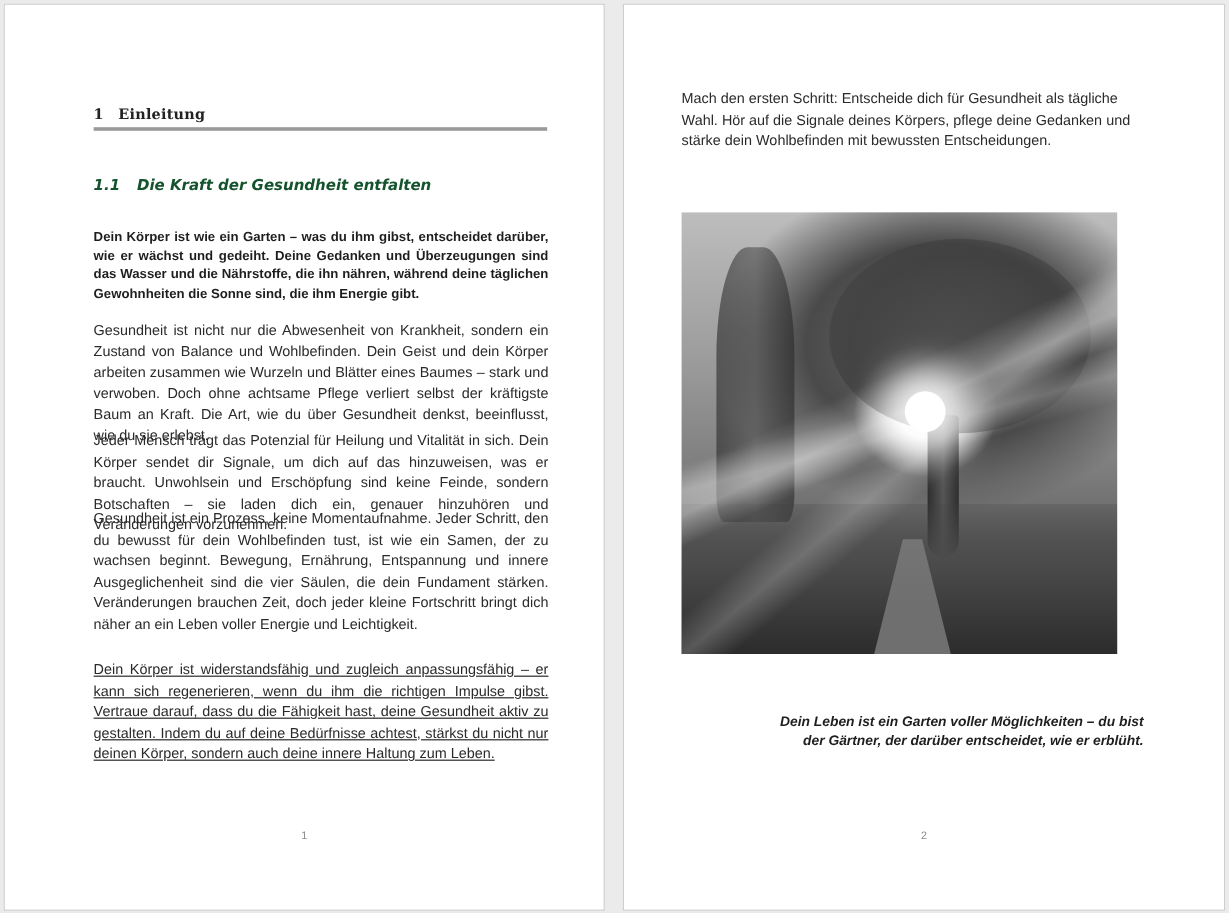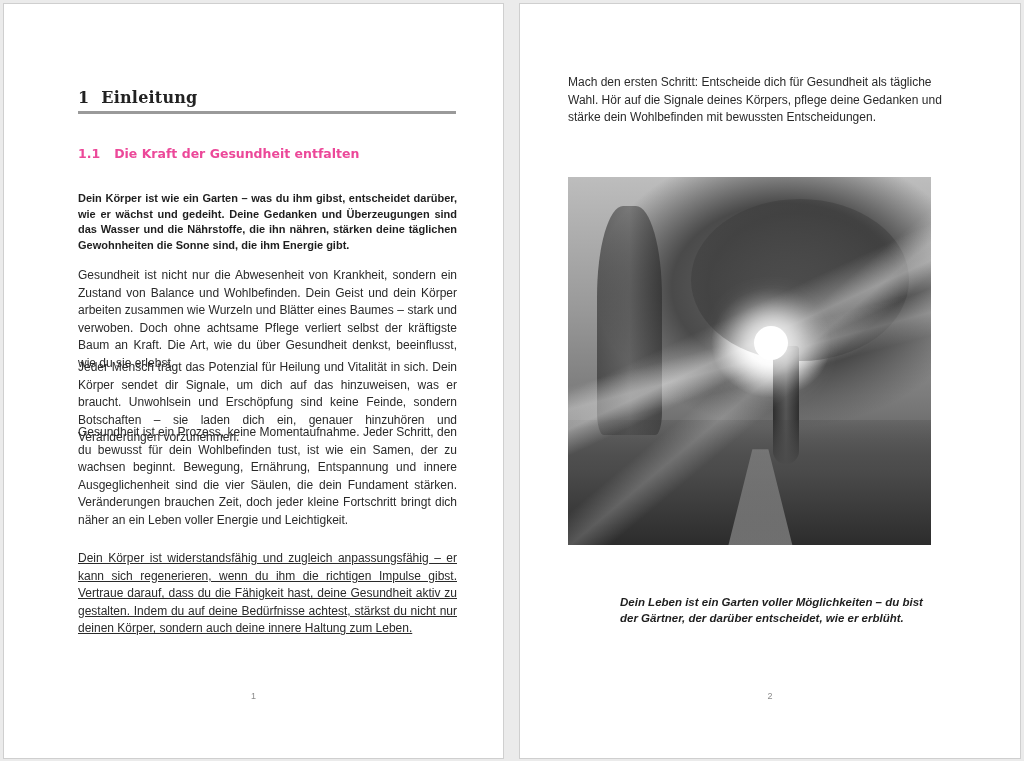--- a/index.html
+++ b/index.html
@@ -9,27 +9,27 @@
   }
   .page {
     position:absolute; top:3px; background:#fff; border:1px solid #cfcfcf;
     box-sizing:border-box;
   }
   #page1 { left:3px; width:501px; height:756px; }
   #page2 { left:519px; width:502px; height:756px; }
 
   .h1 {
     position:absolute; left:74px; top:84px; width:378px;
-    font-family:"DejaVu Serif", serif; font-weight:bold; font-size:16px; color:#222;
+    font-family:"DejaVu Serif", serif; font-weight:bold; font-size:12px; color:#222;
     padding-bottom:4px; border-bottom:3px solid #9a9a9a; letter-spacing:0.2px;
   }
   .h1 .num { margin-right:12px; }
   .h2 {
     position:absolute; left:74px; top:142px; width:378px;
-    font-family:"DejaVu Sans", sans-serif; font-weight:bold; font-size:12.5px; color:#ec4899;
+    font-family:"DejaVu Sans", sans-serif; font-weight:bold; font-size:12.5px; color:#14532d;font-style:italic;
   }
   .h2 .num { margin-right:14px; }
 
   .para {
     position:absolute; left:74px; width:379px; font-size:12px; line-height:17.6px;
     text-align:justify; hyphens:auto; color:#2a2a2a; margin:0;
   }
   .para.lead { font-weight:bold; font-size:11px; line-height:15.6px; color:#1e1e1e; }
   #p-lead { top:187px; }
   #p1 { top:263px; }
@@ -81,35 +81,35 @@
     position:absolute; left:42%; bottom:0; width:22%; height:26%;
     background:linear-gradient(180deg, rgba(170,170,170,0.4), rgba(140,140,140,0.7));
     clip-path: polygon(40% 0, 60% 0, 90% 100%, 10% 100%);
   }
   .figure .sun {
     position:absolute; left:56%; top:45%; width:34px; height:34px; margin:-17px 0 0 -17px;
     border-radius:50%; background:#fff; box-shadow:0 0 30px 18px rgba(255,255,255,0.85);
   }
 
   .caption {
-    position:absolute; right:80px; top:590px; width:320px; text-align:left;
+    position:absolute; right:67px; top:590px; width:320px; text-align:right;
     font-weight:bold; font-style:italic; font-size:11.5px; line-height:16px; color:#1e1e1e;
   }
 </style>
 </head>
 <body>
 
 <div class="page" id="page1">
   <div class="h1">
     <span class="num">1</span><span>Einleitung</span>
   </div>
   <div class="h2">
     <span class="num">1.1</span><span>Die Kraft der Gesundheit entfalten</span>
   </div>
-  <p class="para lead" id="p-lead" lang="de">Dein Körper ist wie ein Garten – was du ihm gibst, entscheidet darüber, wie er wächst und gedeiht. Deine Gedanken und Überzeugungen sind das Wasser und die Nährstoffe, die ihn nähren, stärken deine täglichen Gewohnheiten die Sonne sind, die ihm Energie gibt.</p>
+  <p class="para lead" id="p-lead" lang="de">Dein Körper ist wie ein Garten – was du ihm gibst, entscheidet darüber, wie er wächst und gedeiht. Deine Gedanken und Überzeugungen sind das Wasser und die Nährstoffe, die ihn nähren, während deine täglichen Gewohnheiten die Sonne sind, die ihm Energie gibt.</p>
   <p class="para" id="p2" lang="de">Jeder Mensch trägt das Potenzial für Heilung und Vitalität in sich. Dein Körper sendet dir Signale, um dich auf das hinzuweisen, was er braucht. Unwohlsein und Erschöpfung sind keine Feinde, sondern Botschaften – sie laden dich ein, genauer hinzuhören und Veränderungen vorzunehmen.</p>
   <p class="para" id="p1" lang="de">Gesundheit ist nicht nur die Abwesenheit von Krankheit, sondern ein Zustand von Balance und Wohlbefinden. Dein Geist und dein Körper arbeiten zusammen wie Wurzeln und Blätter eines Baumes – stark und verwoben. Doch ohne achtsame Pflege verliert selbst der kräftigste Baum an Kraft. Die Art, wie du über Gesundheit denkst, beeinflusst, wie du sie erlebst.</p>
   <p class="para" id="p3" lang="de">Gesundheit ist ein Prozess, keine Momentaufnahme. Jeder Schritt, den du bewusst für dein Wohlbefinden tust, ist wie ein Samen, der zu wachsen beginnt. Bewegung, Ernährung, Entspannung und innere Ausgeglichenheit sind die vier Säulen, die dein Fundament stärken. Veränderungen brauchen Zeit, doch jeder kleine Fortschritt bringt dich näher an ein Leben voller Energie und Leichtigkeit.</p>
   <p class="para" id="p4" lang="de">Dein Körper ist widerstandsfähig und zugleich anpassungsfähig – er kann sich regenerieren, wenn du ihm die richtigen Impulse gibst. Vertraue darauf, dass du die Fähigkeit hast, deine Gesundheit aktiv zu gestalten. Indem du auf deine Bedürfnisse achtest, stärkst du nicht nur deinen Körper, sondern auch deine innere Haltung zum Leben.</p>
   <div class="pagenum">1</div>
 </div>
 
 <div class="page" id="page2">
   <p class="para" id="p-right" lang="de">Mach den ersten Schritt: Entscheide dich für Gesundheit als tägliche Wahl. Hör auf die Signale deines Körpers, pflege deine Gedanken und stärke dein Wohlbefinden mit bewussten Entscheidungen.</p>
   <div class="figure" title="Schwarz-Weiß-Illustration: großer Baum in einem Garten mit Sonnenstrahlen und gewundenem Pfad">

